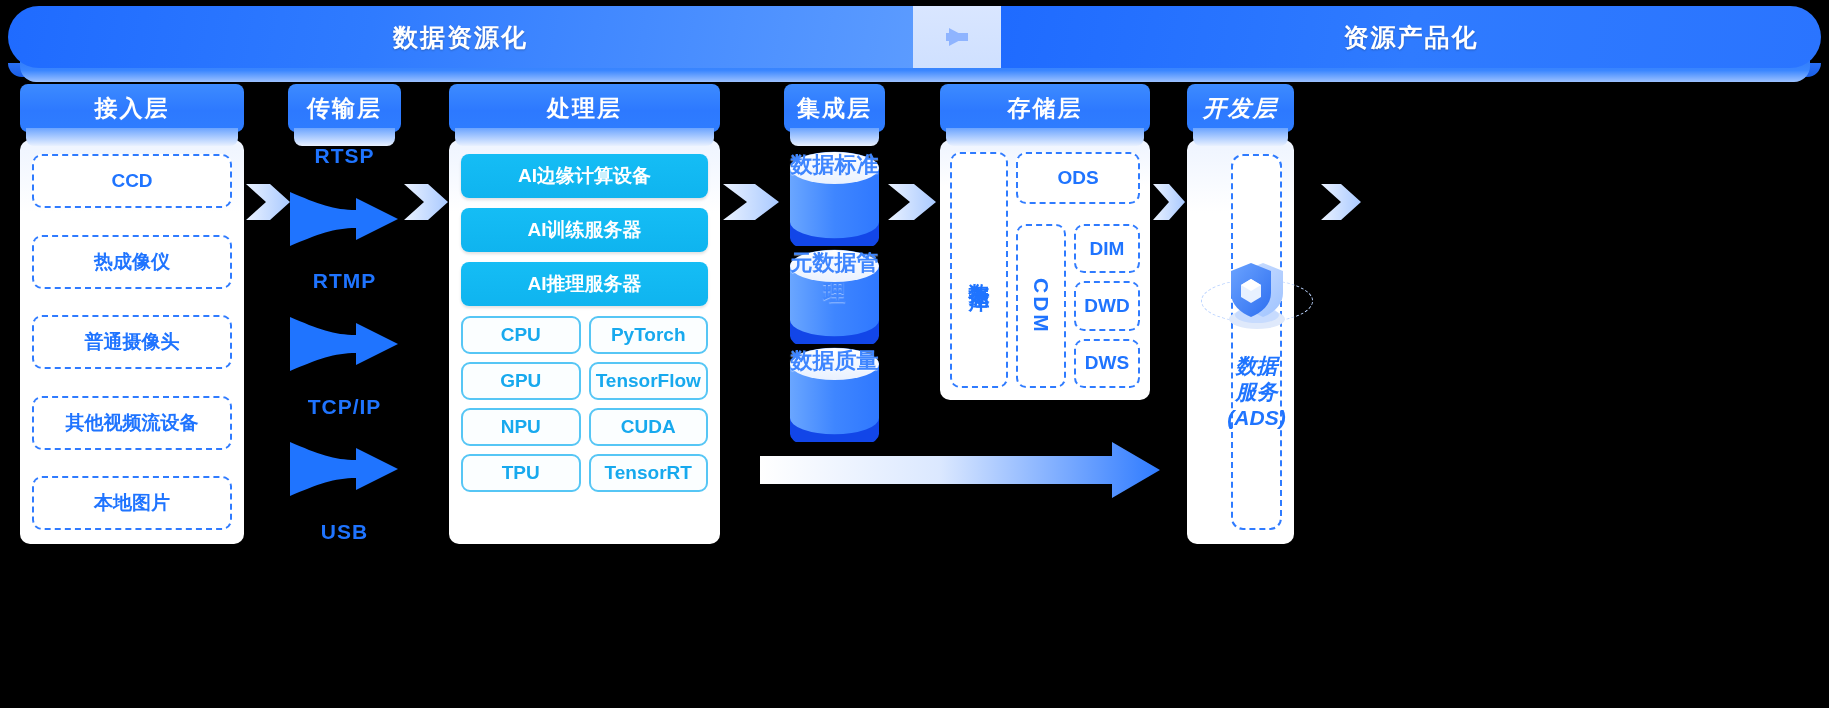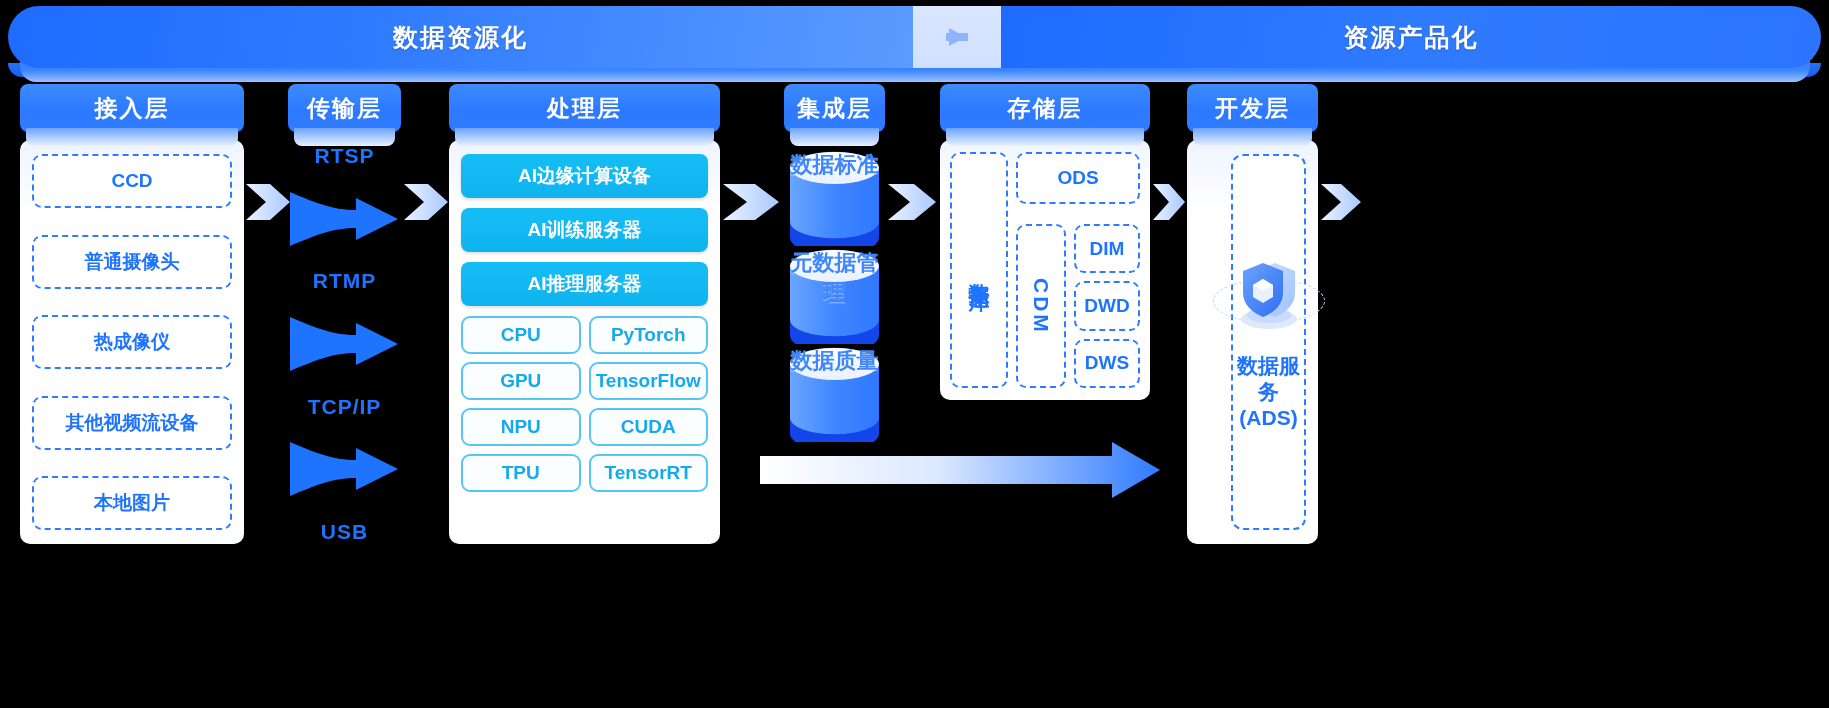--- a/index.html
+++ b/index.html
@@ -122,21 +122,21 @@
     color:#17a9ee; font-size:19px; font-weight:bold;
     display:flex;align-items:center;justify-content:center;
   }
 
   
   #col-access  { left: 8px;    width: 224px; }
   #col-trans   { left: 276px;  width: 113px; }
   #col-proc    { left: 437px;  width: 271px; }
   #col-integ   { left: 772px;  width: 101px; }
   #col-store   { left: 928px;  width: 210px; }
-  #col-dev     { left: 1175px; width: 131px; }
+  #col-dev     { left: 1175px; width: 107px; font-style: italic; }
   #col-app     { left: 1352px; width: 207px; }
 
   #col-access .col-body { height: 404px; display:flex; flex-direction:column; justify-content:space-between; }
   #col-access .chip { height: 54px; }
 
   #col-app .col-body { height: 404px; display:flex; flex-direction:column; justify-content:space-between; padding:12px 10px;}
   #col-app .chip { height: 43px; }
 
   #col-proc .col-body { height: 404px; padding:14px 12px; }
   #col-proc .chip-cyan { height:44px; margin-bottom:10px; }
@@ -250,22 +250,22 @@
     <path d="M2,4 L18,4 L34,22 L18,40 L2,40 L18,22 Z" fill="url(#cg1)"></path>
   </svg>
   <svg class="chev" style="left:1307px;" width="44" height="44">
     <path d="M2,4 L22,4 L42,22 L22,40 L2,40 L22,22 Z" fill="url(#cg1)"></path>
   </svg>
 
   <div class="col" id="col-access">
     <div class="col-head">接入层</div>
     <div class="col-body">
       <div class="chip">CCD</div>
+      <div class="chip">热成像仪</div>
       <div class="chip">普通摄像头</div>
-      <div class="chip">热成像仪</div>
       <div class="chip">其他视频流设备</div>
       <div class="chip">本地图片</div>
     </div>
   </div>
 
   <div class="col" id="col-proc">
     <div class="col-head">处理层</div>
     <div class="col-body">
       <div class="chip-cyan">AI边缘计算设备</div>
       <div class="chip-cyan">AI训练服务器</div>

